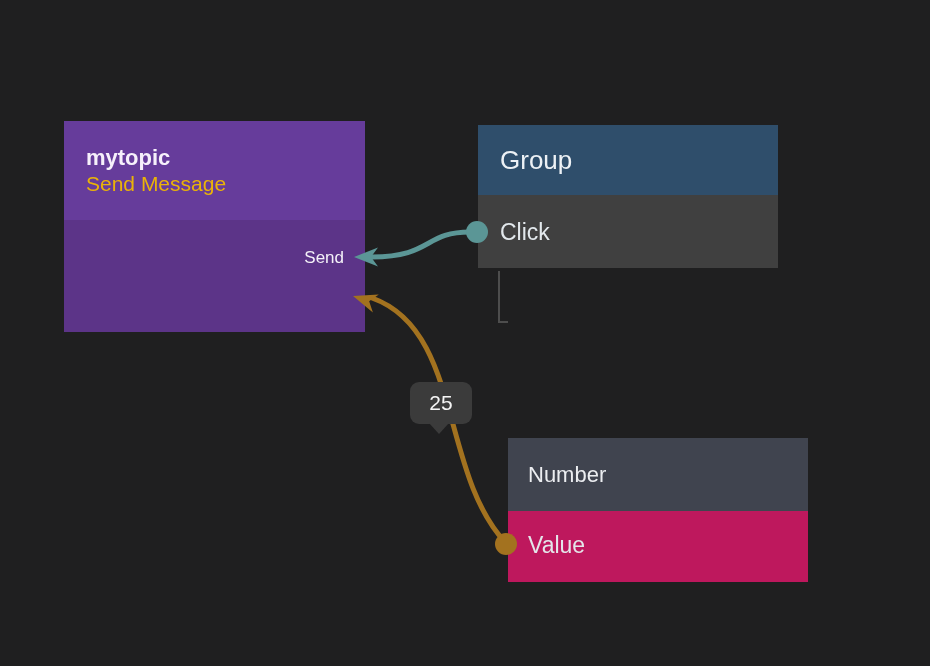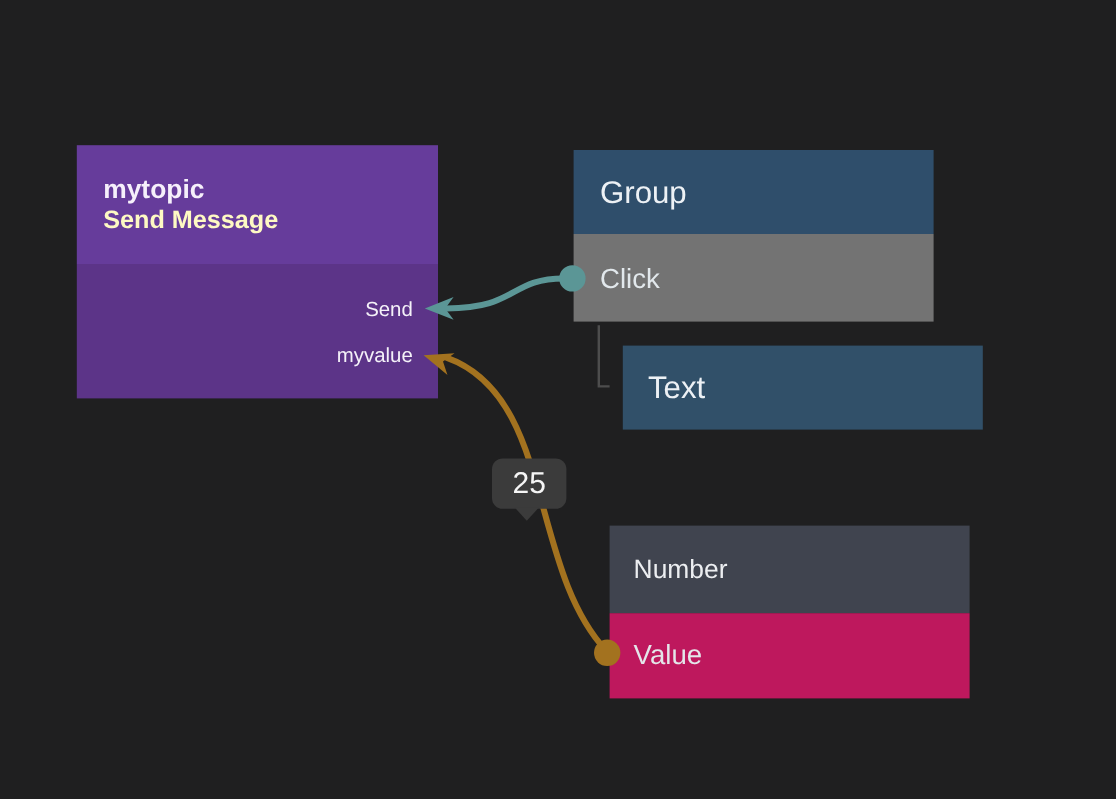--- a/index.html
+++ b/index.html
@@ -20,37 +20,37 @@
     color: #f0f0f0;
   }
   
   #node-mytopic { left: 64px; top: 121px; width: 301px; height: 271px; }
   #node-mytopic .hdr {
     height: 99px; background: #663c9b;
     display: flex; flex-direction: column; justify-content: center;
     padding-left: 22px; box-sizing: border-box;
   }
   #node-mytopic .hdr .title { font-size: 22px; font-weight: 600; color: #f6f0fb; line-height: 1.25; }
-  #node-mytopic .hdr .subtitle { font-size: 21px; font-weight: 700; color: #fef9c3; line-height: 1.25; }
+  #node-mytopic .hdr .subtitle { font-size: 21px; font-weight: 400; color: #eab308; line-height: 1.25; }
   #node-mytopic .bdy {
     height: 112px; background: #5c3488;
     padding: 18px 21px 0 0; box-sizing: border-box;
   }
   #node-mytopic .port-row {
     height: 39px; display: flex; align-items: center; justify-content: flex-end;
     font-size: 17px; color: #f4f1f8;
   }
   
   #node-group { left: 478px; top: 125px; width: 300px; height: 145px; }
   #node-group .hdr {
     height: 70px; background: #2f4e6b;
     display: flex; align-items: center; padding-left: 22px; box-sizing: border-box;
     font-size: 26px; color: #edf1f5;
   }
-  #node-group .bdy { height: 73px; background: #737373; padding-top: 17px; box-sizing: border-box; }
+  #node-group .bdy { height: 73px; background: #404040; padding-top: 17px; box-sizing: border-box; }
   #node-group .port-row {
     height: 40px; display: flex; align-items: center; padding-left: 22px;
     font-size: 23px; color: #e2e8ec;
   }
   
   #node-text { left: 519px; top: 288px; width: 300px; height: 70px; background: #315069;
     display: flex; align-items: center; padding-left: 21px; box-sizing: border-box;
     font-size: 26px; color: #edf1f5;
   }
   
@@ -68,21 +68,21 @@
   
   #wires {
     position: absolute; left: 0; top: 0; width: 930px; height: 666px;
     pointer-events: none;
   }
   
   #value-tooltip {
     position: absolute; left: 410px; top: 382px; width: 62px; height: 42px;
     background: #3b3b3b; border-radius: 9px;
     display: flex; align-items: center; justify-content: center;
-    font-size: 25px; color: #f5f5f5;
+    font-size: 21px; color: #f5f5f5;
   }
   #value-tooltip .pointer {
     position: absolute; left: 19px; bottom: -10px;
     width: 0; height: 0;
     border-left: 10px solid transparent;
     border-right: 10px solid transparent;
     border-top: 11px solid #3b3b3b;
   }
 </style>
 </head>
@@ -92,40 +92,34 @@
 
   <div class="node" id="node-mytopic">
     <div class="hdr">
       <div class="title">mytopic</div>
       <div class="subtitle">Send Message</div>
     </div>
     <div class="bdy">
       <div class="port-row">
         <span>Send</span>
       </div>
-      <div class="port-row">
-        <span>myvalue</span>
-      </div>
     </div>
   </div>
 
   <div class="node" id="node-group">
     <div class="hdr">
       <span>Group</span>
     </div>
     <div class="bdy">
       <div class="port-row">
         <span>Click</span>
       </div>
     </div>
   </div>
 
-  <div class="node" id="node-text">
-    <span>Text</span>
-  </div>
 
   <div class="node" id="node-number">
     <div class="hdr">
       <span>Number</span>
     </div>
     <div class="bdy">
       <div class="port-row">
         <span>Value</span>
       </div>
     </div>

